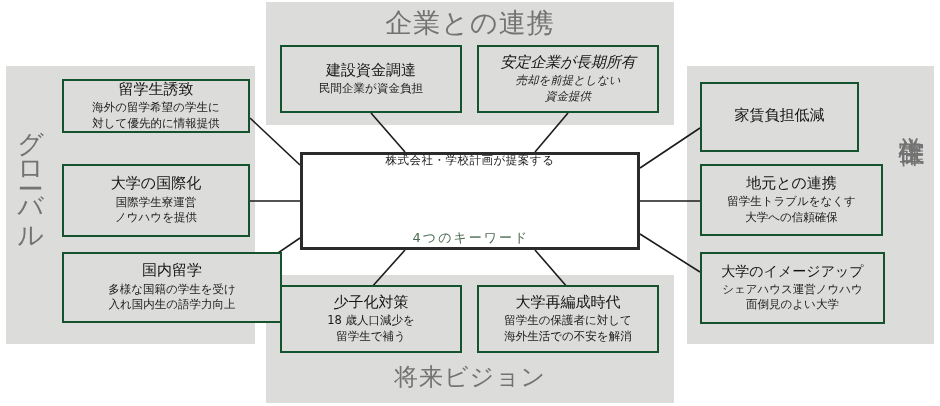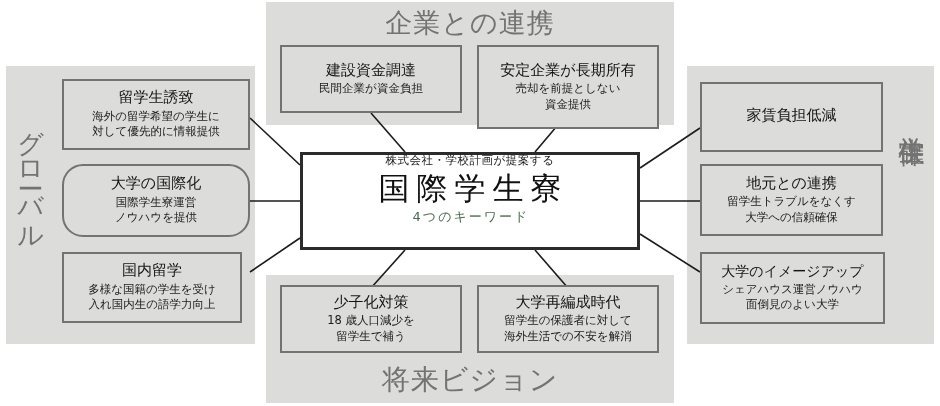--- a/index.html
+++ b/index.html
@@ -32,21 +32,21 @@
   .panel-title.vertical{
     writing-mode:vertical-rl;
     text-orientation:upright;
     letter-spacing:2px;
   }
 
   
   .item{
     position:absolute;
     background:#dcdcda;
-    border:2px solid #737373;
+    border:2px solid #14532d;
     box-sizing:border-box;
     display:flex;
     flex-direction:column;
     align-items:center;
     justify-content:center;
     text-align:center;
     z-index:4;
   }
   .item-title{
     font-size:15px;
@@ -68,21 +68,21 @@
     left:300px;
     top:152px;
     width:340px;
     height:98px;
     background:#ffffff;
     border:3px solid #2b2b2b;
     box-sizing:border-box;
     display:flex;
     flex-direction:column;
     align-items:center;
-    justify-content:flex-start;
+    justify-content:space-between;
     z-index:6;
   }
   #hub .hub-eyebrow{
     font-size:11.5px;
     color:#1b1b1b;
     letter-spacing:0.5px;
     margin-top:-2px;
   }
   #hub .hub-main{
     font-size:31px;
@@ -128,85 +128,84 @@
       <line x1="568" y1="113" x2="535" y2="152"></line>
 
       <line x1="405" y1="250" x2="371" y2="288"></line>
       <line x1="535" y1="250" x2="568" y2="288"></line>
     </g>
   </svg>
 
   <div class="panel" style="left:6px;top:66px;width:249px;height:278px;"></div>
   <div class="panel-title vertical" style="left:14px;top:112px;font-size:26px;">グローバル</div>
 
-  <div class="item" style="left:62px;top:79px;width:188px;height:71px;">
+  <div class="item" style="left:62px;top:79px;width:188px;height:54px;">
     <div class="item-title">留学生誘致</div>
     <div class="item-desc">海外の留学希望の学生に
 対して優先的に情報提供</div>
   </div>
 
-  <div class="item" style="left:62px;top:164px;width:188px;height:73px;border-radius:21px;">
+  <div class="item" style="left:62px;top:164px;width:188px;height:73px;">
     <div class="item-title">大学の国際化</div>
     <div class="item-desc">国際学生寮運営
 ノウハウを提供</div>
   </div>
 
-  <div class="item" style="left:62px;top:252px;width:180px;height:71px;">
+  <div class="item" style="left:62px;top:252px;width:220px;height:71px;">
     <div class="item-title">国内留学</div>
     <div class="item-desc">多様な国籍の学生を受け
 入れ国内生の語学力向上</div>
   </div>
 
   <div class="panel" style="left:266px;top:2px;width:408px;height:123px;"></div>
   <div class="panel-title" style="left:266px;top:5px;width:408px;text-align:center;font-size:27px;">企業との連携</div>
 
   <div class="item" style="left:280px;top:45px;width:182px;height:68px;">
     <div class="item-title">建設資金調達</div>
     <div class="item-desc">民間企業が資金負担</div>
   </div>
 
-  <div class="item" style="left:477px;top:45px;width:182px;height:84px;">
+  <div class="item" style="left:477px;top:45px;width:182px;height:68px;font-style:italic;">
     <div class="item-title">安定企業が長期所有</div>
     <div class="item-desc">売却を前提としない
 資金提供</div>
   </div>
 
   <div class="panel" style="left:687px;top:66px;width:247px;height:278px;"></div>
   <div class="panel-title vertical" style="left:895px;top:116px;font-size:26px;">学生確保</div>
 
-  <div class="item" style="left:700px;top:82px;width:183px;height:70px;">
+  <div class="item" style="left:700px;top:82px;width:159px;height:70px;">
     <div class="item-title">家賃負担低減</div>
   </div>
 
   <div class="item" style="left:700px;top:252px;width:185px;height:72px;">
     <div class="item-title" style="font-size:14px;">大学のイメージアップ</div>
     <div class="item-desc">シェアハウス運営ノウハウ
 面倒見のよい大学</div>
   </div>
 
   <div class="item" style="left:700px;top:164px;width:183px;height:72px;">
     <div class="item-title">地元との連携</div>
     <div class="item-desc">留学生トラブルをなくす
 大学への信頼確保</div>
   </div>
 
   <div class="panel" style="left:266px;top:275px;width:408px;height:128px;"></div>
-  <div class="panel-title" style="left:266px;top:361px;width:408px;text-align:center;font-size:28px;">将来ビジョン</div>
+  <div class="panel-title" style="left:266px;top:361px;width:408px;text-align:center;font-size:24px;">将来ビジョン</div>
 
   <div class="item" style="left:280px;top:285px;width:182px;height:68px;">
     <div class="item-title">少子化対策</div>
     <div class="item-desc">18 歳人口減少を
 留学生で補う</div>
   </div>
 
   <div class="item" style="left:477px;top:285px;width:182px;height:68px;">
     <div class="item-title">大学再編成時代</div>
     <div class="item-desc">留学生の保護者に対して
 海外生活での不安を解消</div>
   </div>
 
   <div id="hub">
     <div class="hub-eyebrow">株式会社・学校計画が提案する</div>
-    <div class="hub-main">国際学生寮</div>
     <div class="hub-sub">4つのキーワード</div>
   </div>
 
 </div>
 
 </body></html>

